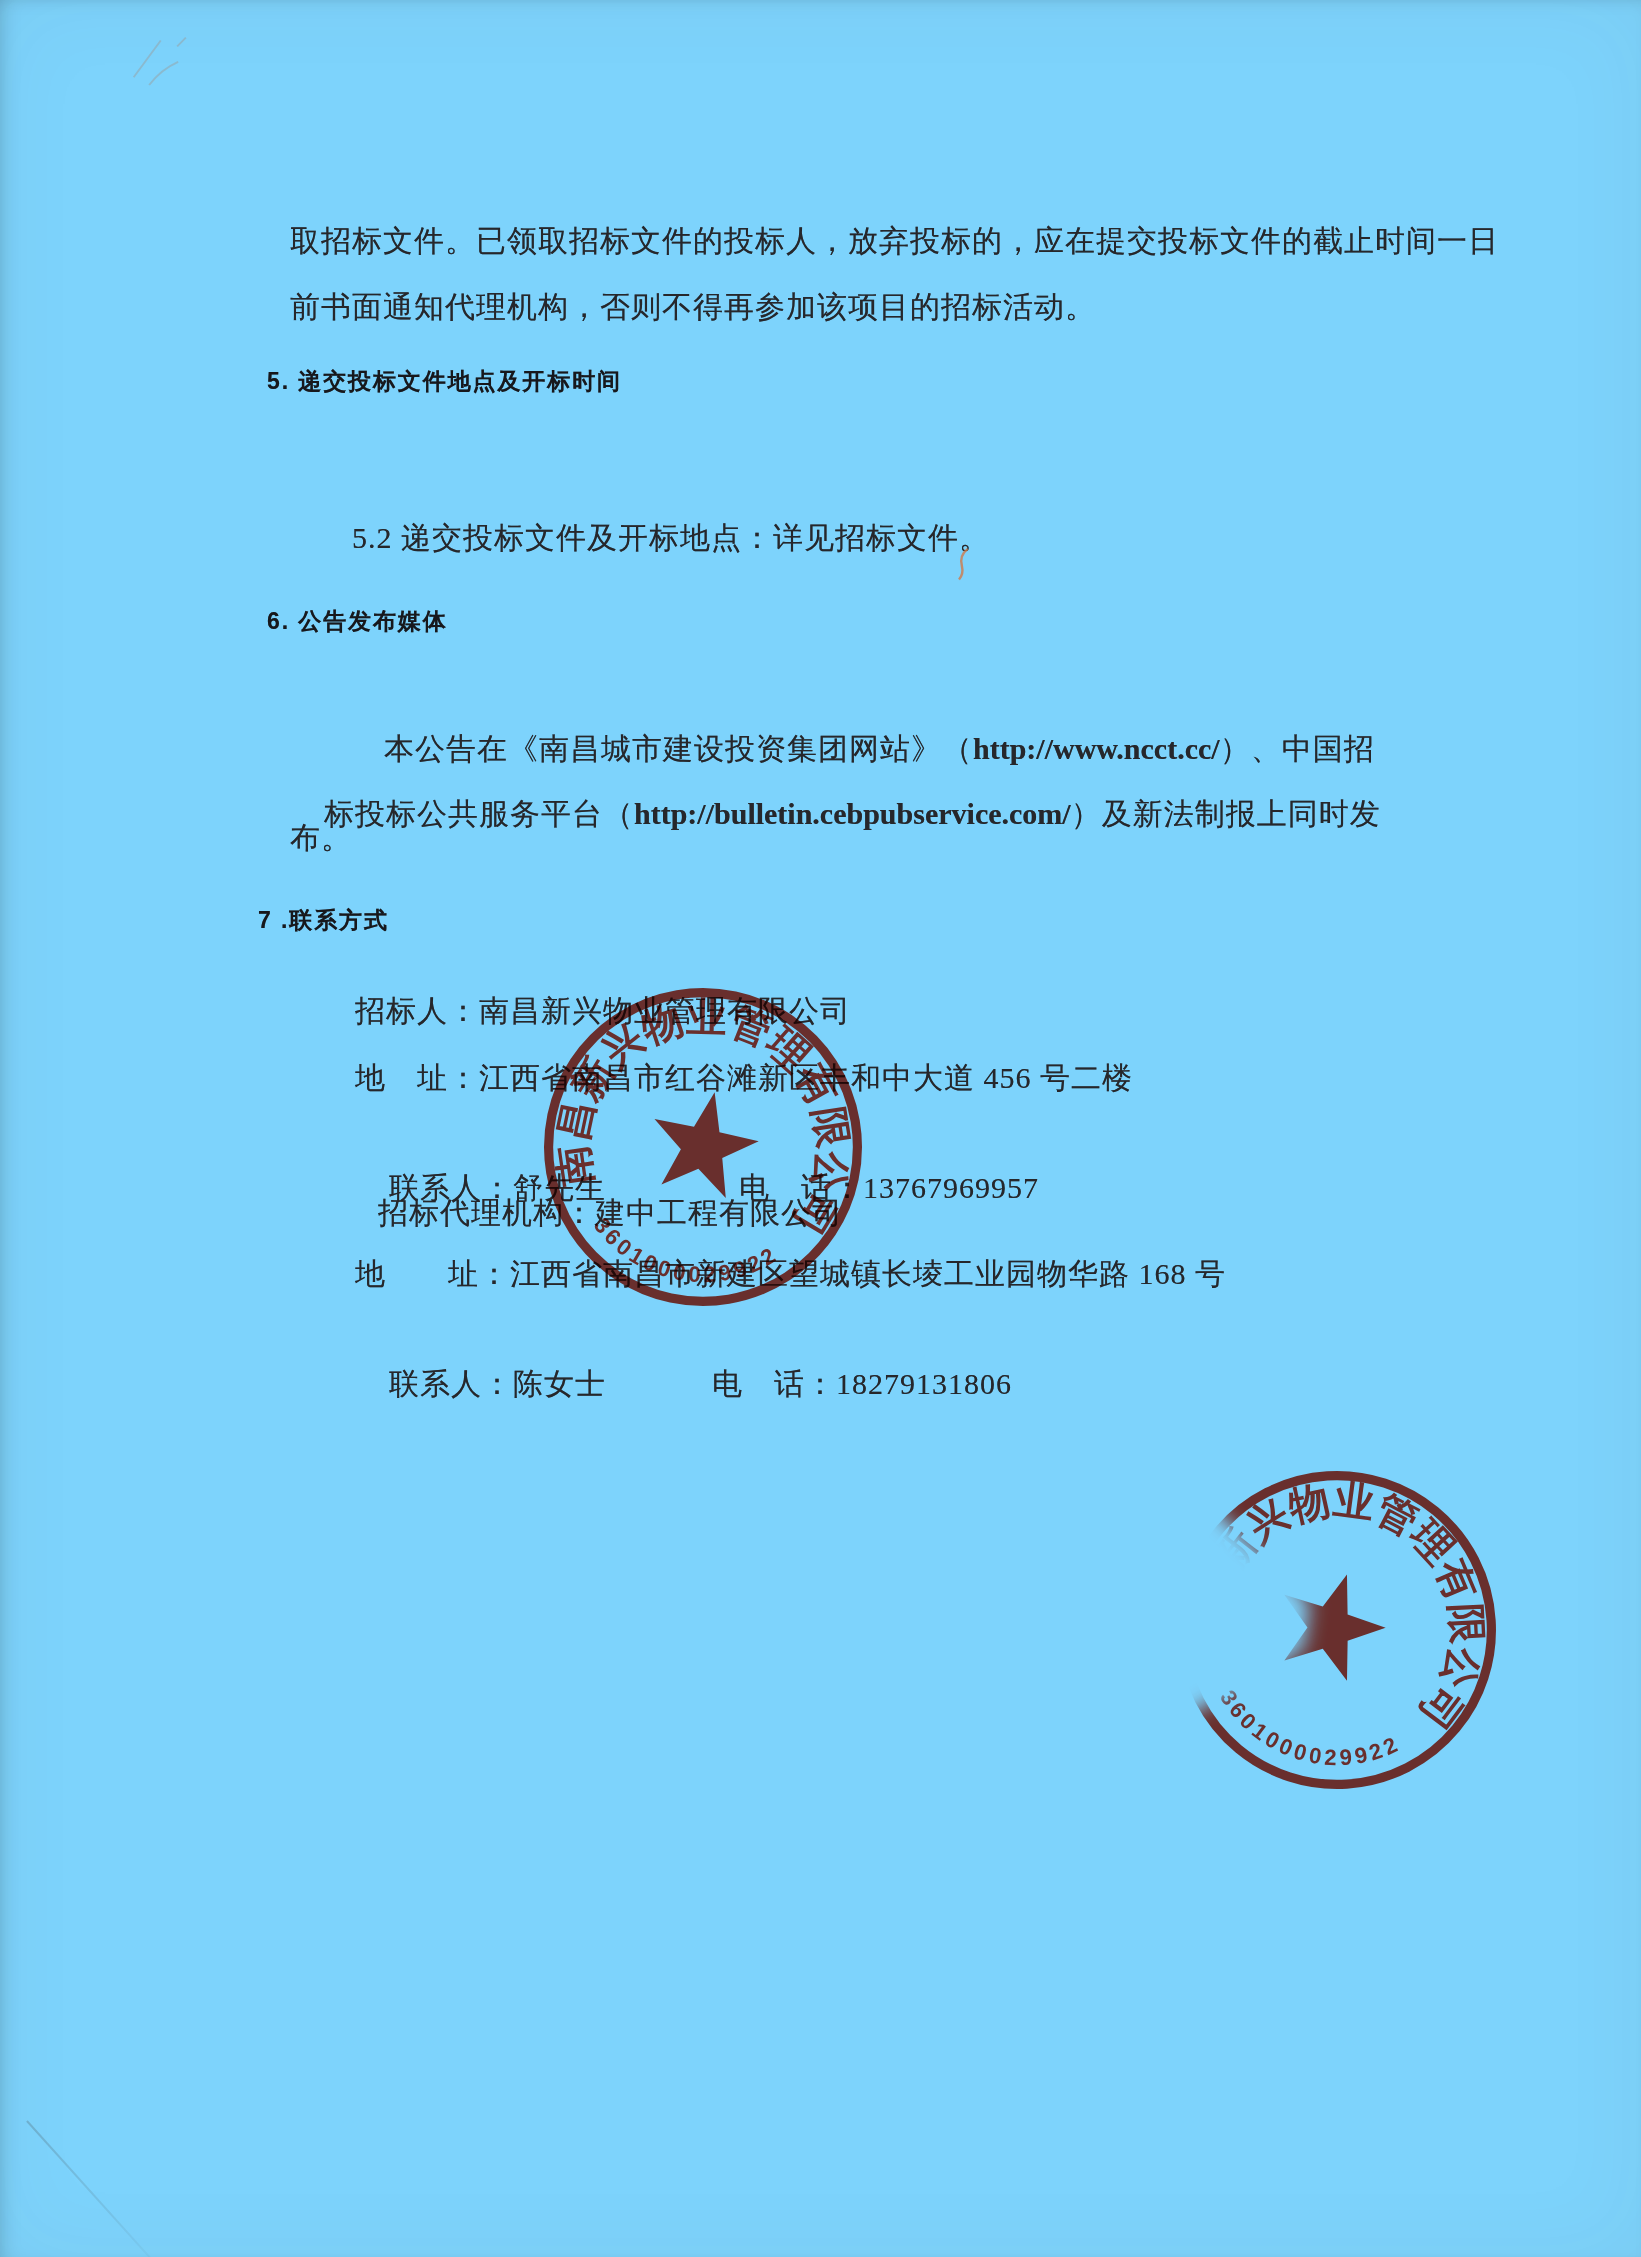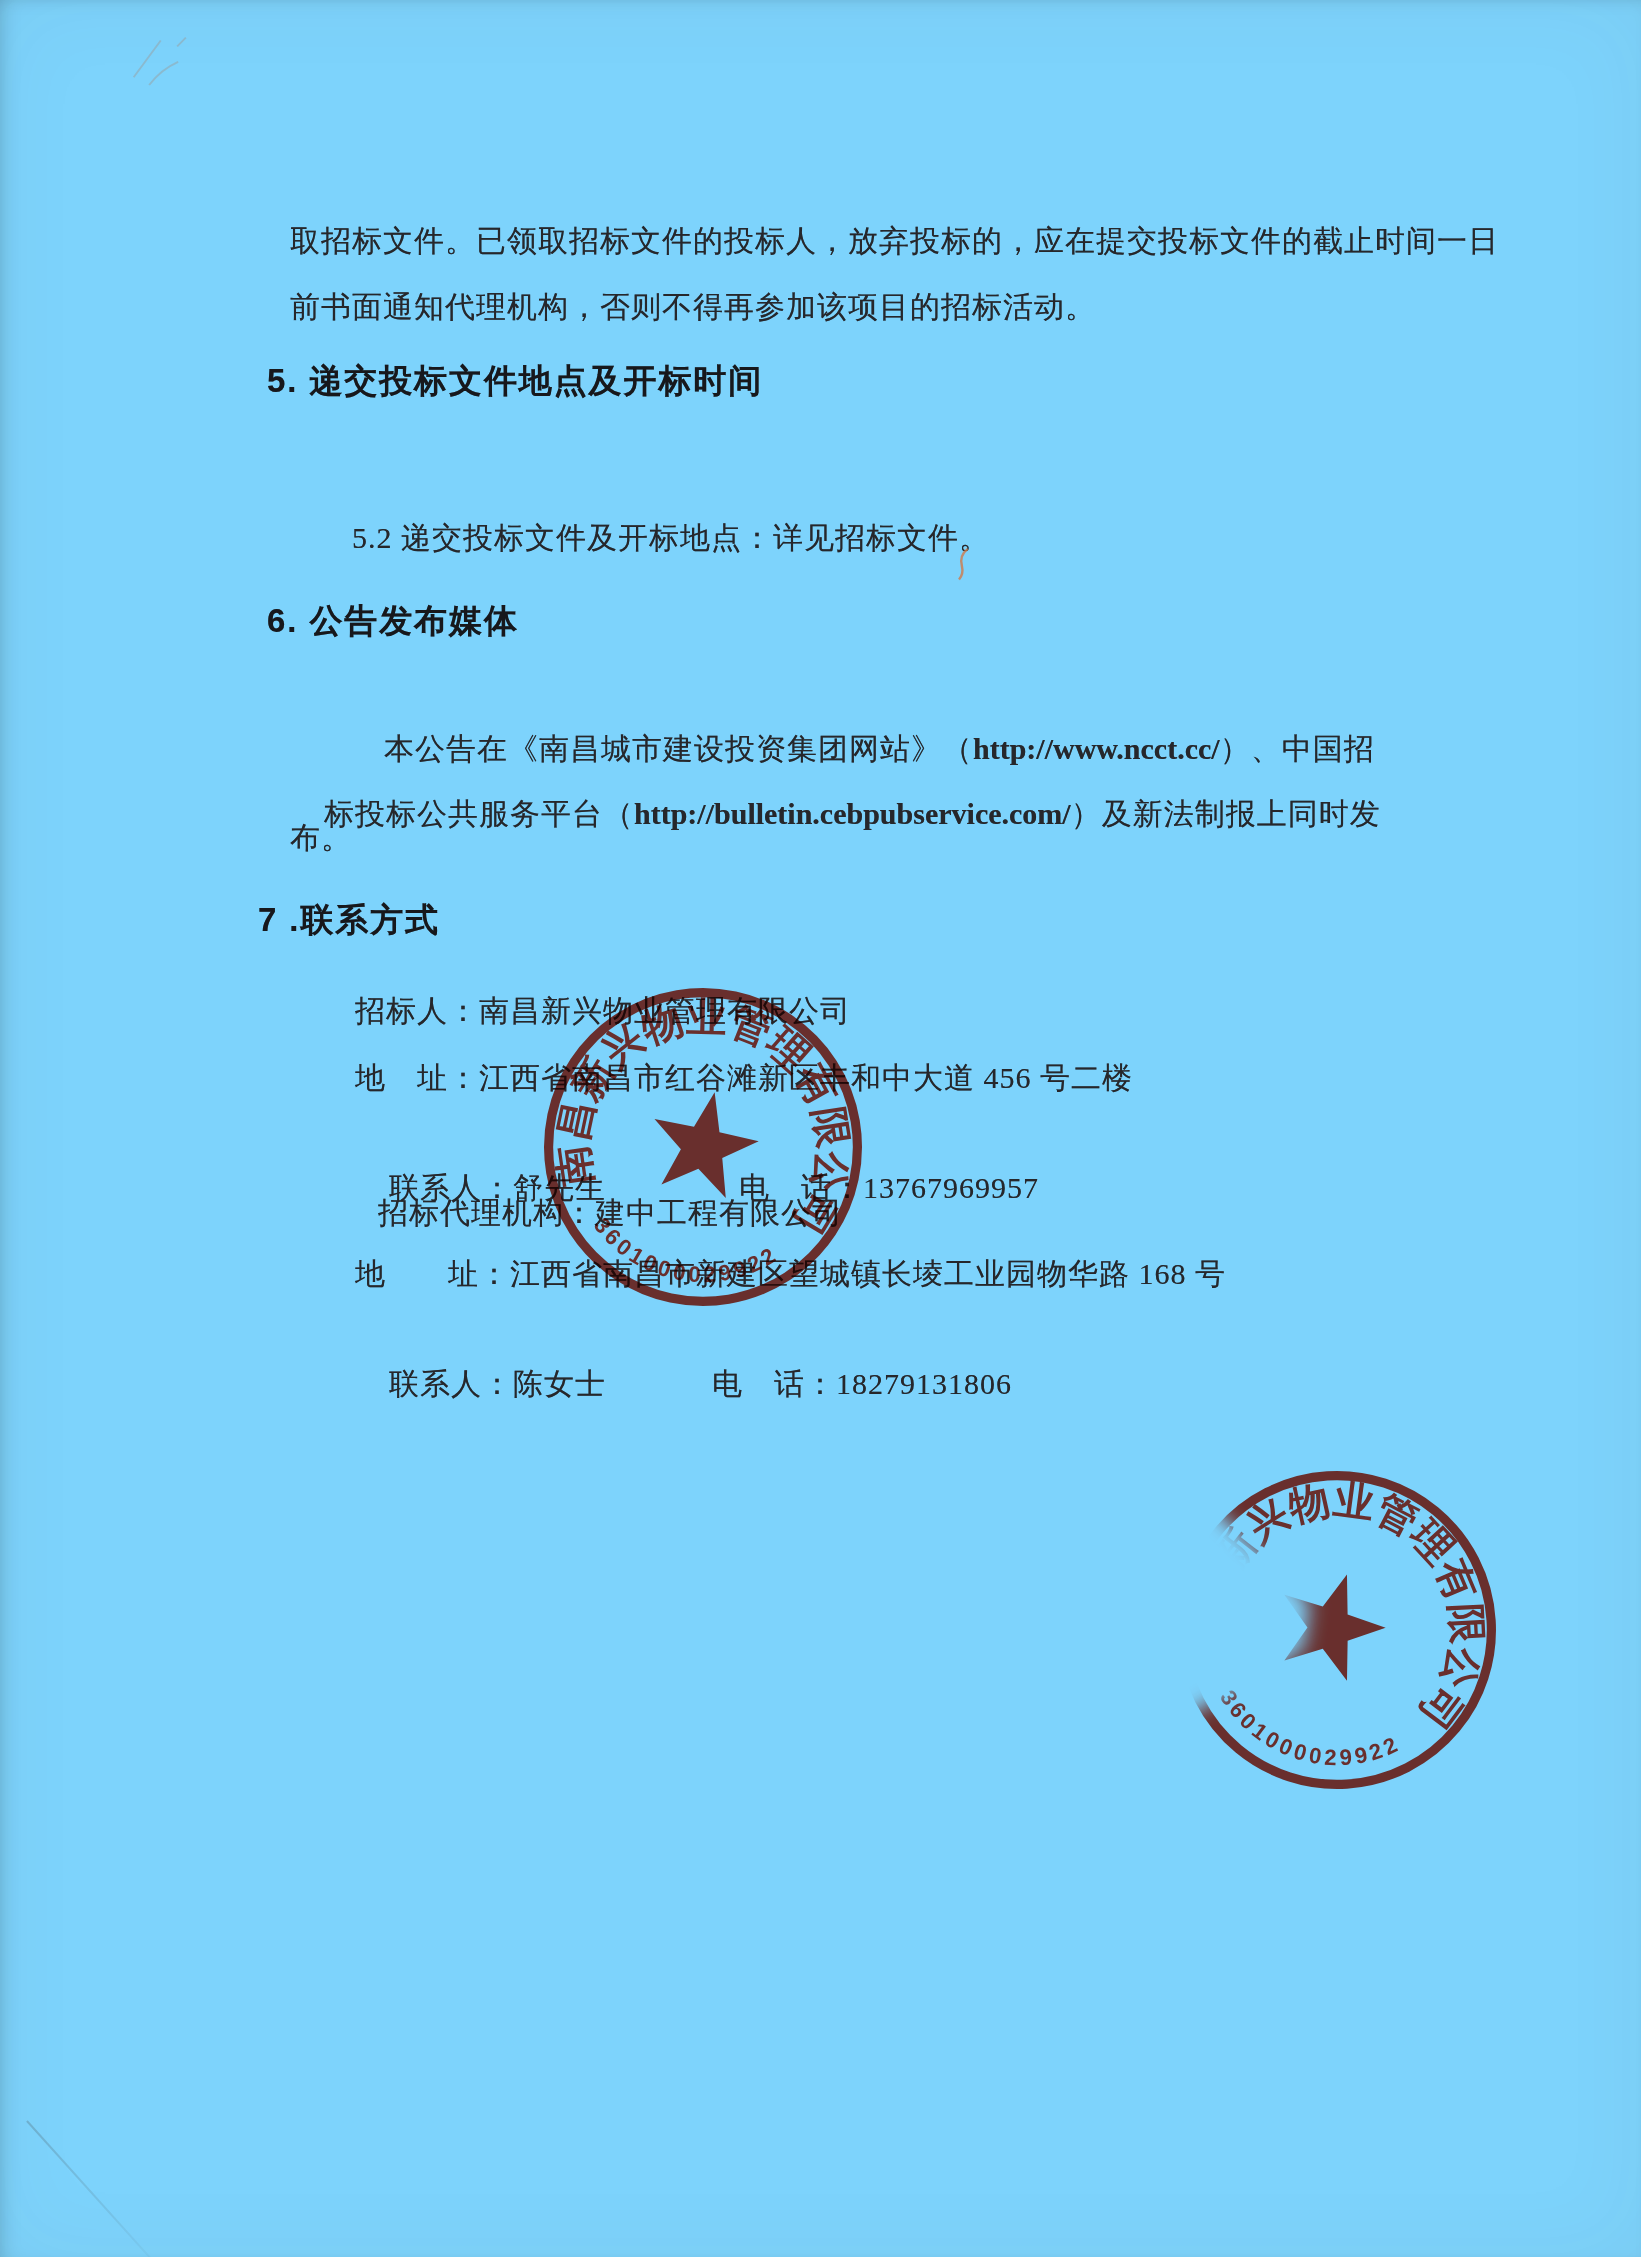--- a/index.html
+++ b/index.html
@@ -17,21 +17,21 @@
     position:absolute;
     white-space:pre;
     font-size:30px;
     line-height:42px;
     letter-spacing:1px;
     text-shadow:0 0 0.6px rgba(38,39,43,.55);
   }
   .heading{
     font-family:"Liberation Sans","DejaVu Sans",sans-serif;
     font-weight:700;
-    font-size:33px;
+    font-size:23px;
     line-height:46px;
     letter-spacing:1.9px;
     color:#17181c;
   }
   .url{font-weight:700;letter-spacing:0;}
   .phone-gap3{display:inline-block;margin-left:133px;}
   .phone-gap6{display:inline-block;margin-left:106px;}
   .seal{
     position:absolute;
     mix-blend-mode:multiply;

